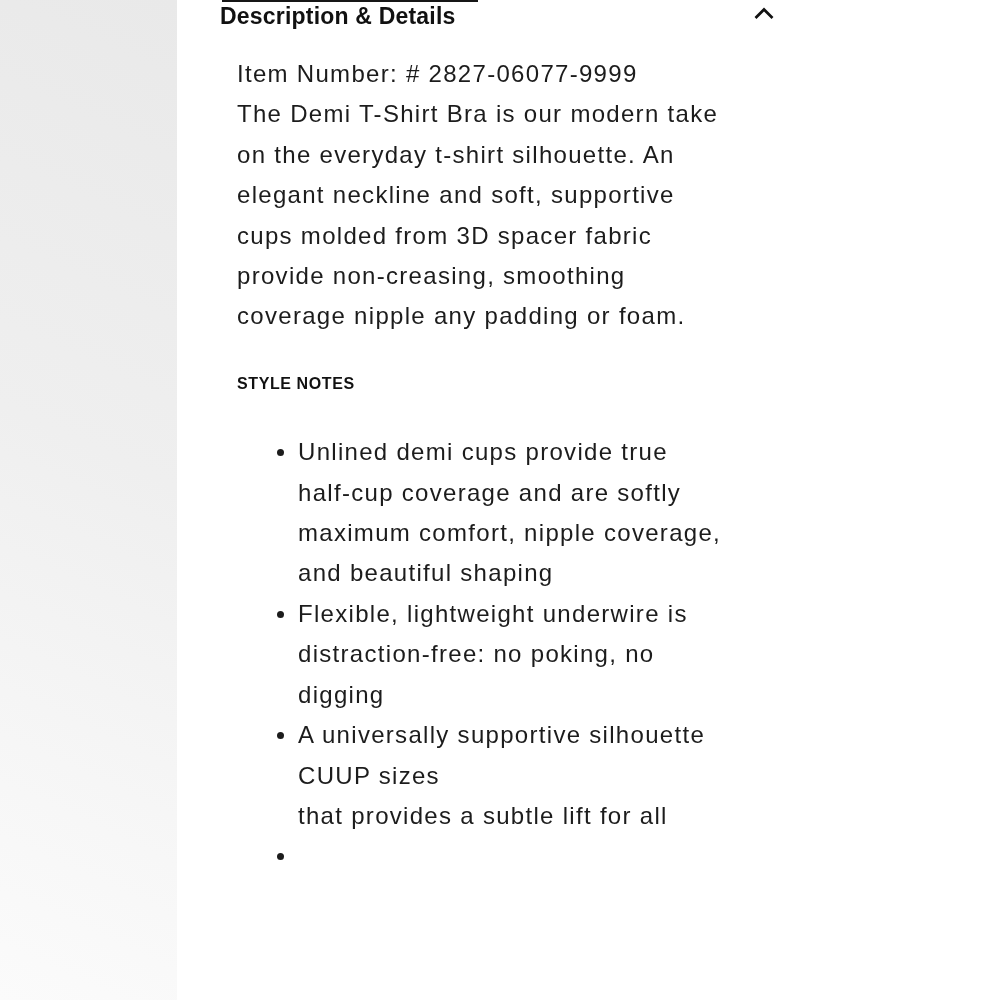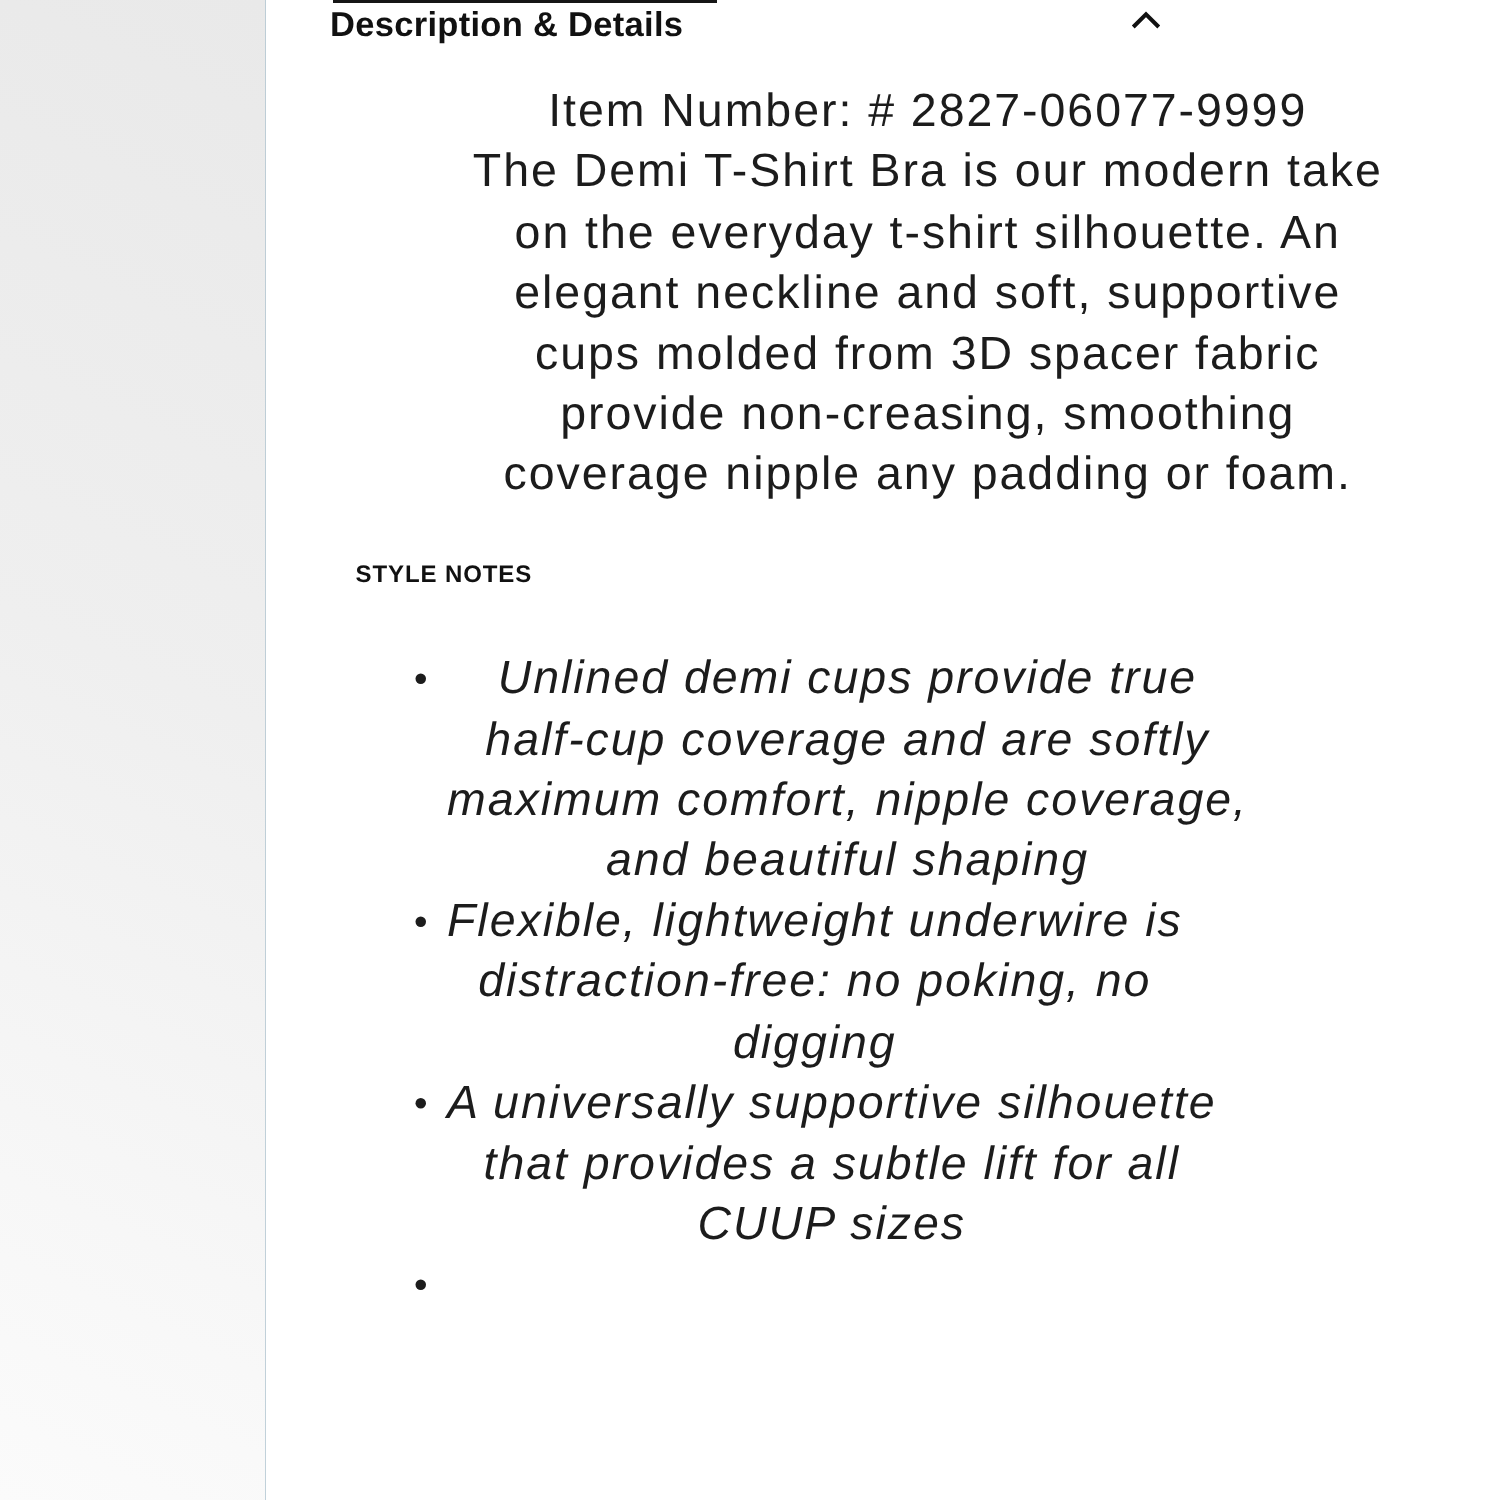--- a/index.html
+++ b/index.html
@@ -3,21 +3,21 @@
 <meta charset="utf-8">
 <style>
   * { margin: 0; padding: 0; box-sizing: border-box; }
   html, body {
     width: 1000px; height: 1000px;
     overflow: hidden;
     background: #ffffff;
     font-family: "Liberation Sans", "DejaVu Sans", sans-serif;
     color: #1c1c1c;
   }
-  .viewport { position: relative; width: 1000px; height: 1000px; background: #0c4a6e; }
+  .viewport { position: relative; width: 1000px; height: 1000px; background: #eab308; }
 
   
   .gutter-left {
     position: absolute; left: 0; top: 0; width: 177px; height: 1000px;
     background: linear-gradient(205deg, #e9e9e9 0%, #efefef 45%, #f7f7f7 80%, #fbfbfb 100%);
   }
   .gutter-right {
     position: absolute; right: 0; top: 0; width: 15px; height: 1000px;
     background: linear-gradient(90deg, rgba(250,250,250,0) 0%, rgba(246,246,246,.6) 100%);
   }
@@ -44,37 +44,37 @@
   }
   .chevron-btn {
     background: none; border: none; padding: 2px 0 0 0; margin-top: 2px;
     cursor: pointer; line-height: 0;
   }
 
   .section-body { margin-left: 60px; }
 
   .para { margin-top: 25px; }
   .line {
-    font-size: 31px; line-height: 40.4px; letter-spacing: 1.3px;
-    color: #1c1c1c; white-space: nowrap; text-align: center;
+    font-size: 24px; line-height: 40.4px; letter-spacing: 1.3px;
+    color: #1c1c1c; white-space: nowrap;
   }
 
   .style-notes-heading {
     margin-top: 27px;
     font-size: 16px; font-weight: 700; line-height: 40.4px;
     letter-spacing: 0.6px; color: #111111; white-space: nowrap;
   }
 
   ul.notes-list { list-style: none; margin-top: 28px; padding-left: 40px; }
   li.bullet-item { display: flex; align-items: flex-start; }
   .bullet-dot {
     flex: none; width: 7px; height: 7px; border-radius: 50%;
     background: #1c1c1c; margin-top: 17px;
   }
-  .bullet-lines { margin-left: 14px; font-style: italic; }
+  .bullet-lines { margin-left: 14px; }
 </style>
 </head>
 <body>
 
 <div class="viewport">
   <div class="gutter-left"></div>
   <div class="gutter-right"></div>
 
   <div class="card">
     <div class="clipped-above"></div>
@@ -118,22 +118,22 @@
           <div class="bullet-lines">
             <div class="line">Flexible, lightweight underwire is</div>
             <div class="line">distraction-free: no poking, no</div>
             <div class="line">digging</div>
           </div>
         </li>
         <li class="bullet-item">
           <span class="bullet-dot"></span>
           <div class="bullet-lines">
             <div class="line">A universally supportive silhouette</div>
+            <div class="line">CUUP sizes</div>
             <div class="line">that provides a subtle lift for all</div>
-            <div class="line">CUUP sizes</div>
           </div>
         </li>
         <li class="bullet-item">
           <span class="bullet-dot"></span>
         </li>
       </ul>
     </div>
   </div>
 </div>
 

